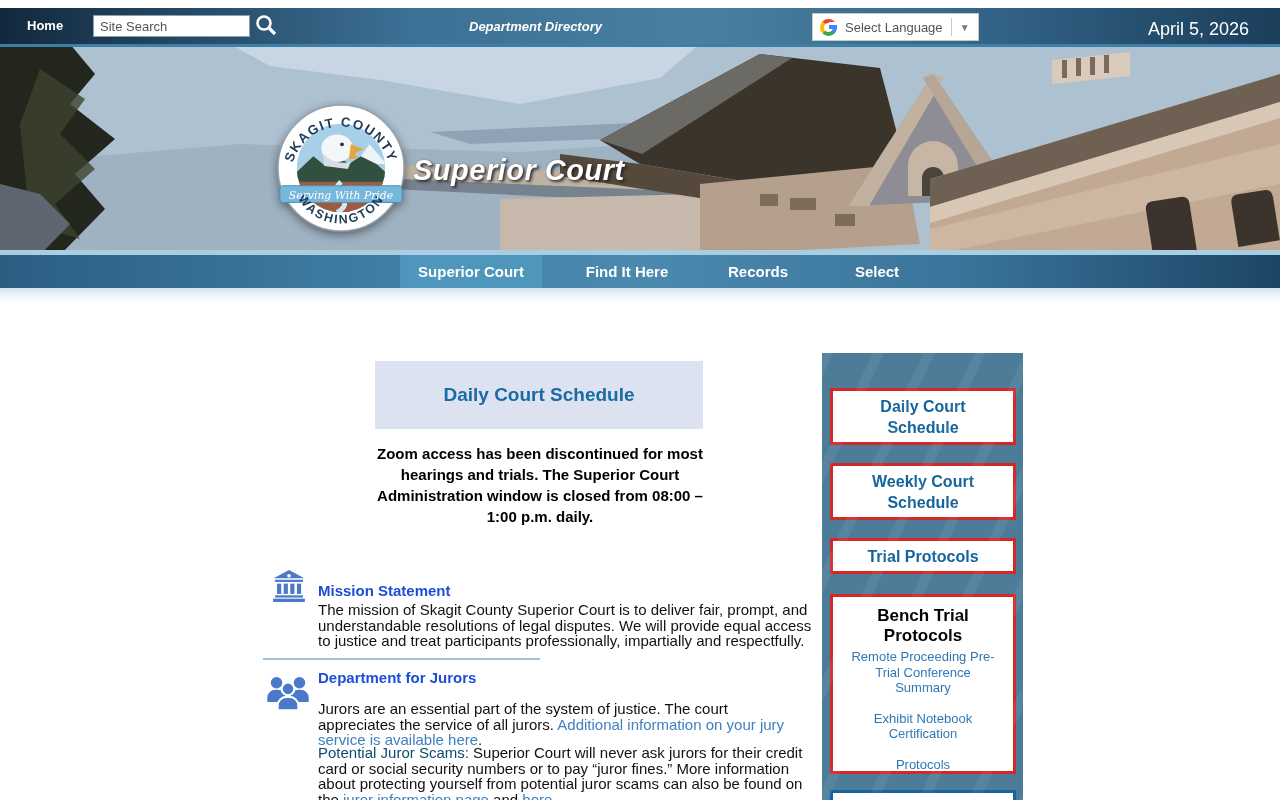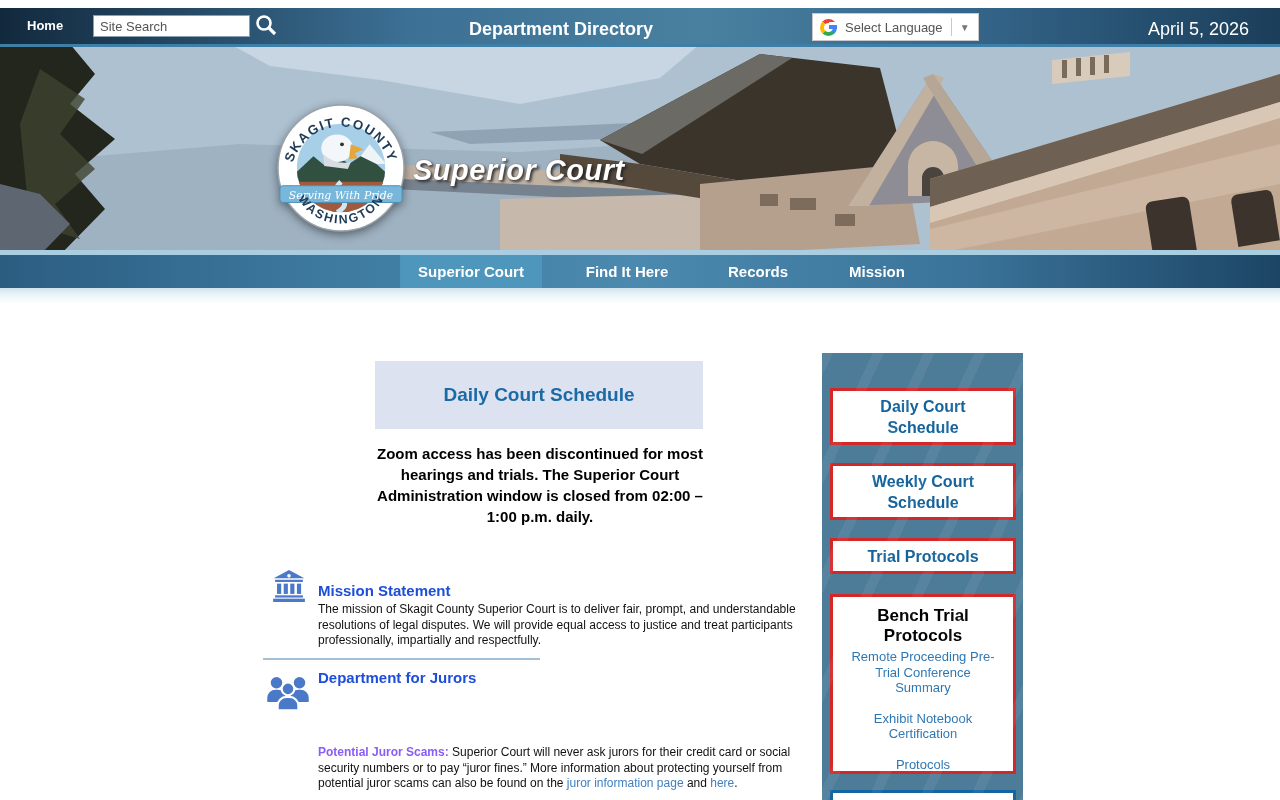--- a/index.html
+++ b/index.html
@@ -7,21 +7,21 @@
   .page { position:relative; width:1280px; height:800px; overflow:hidden; background:#fff; margin:8px auto; }
 
   
   .topbar { position:absolute; top:0; left:0; width:1280px; height:36px;
     background:linear-gradient(90deg,#12293d 0%,#3c7095 32%,#49809f 55%,#35678c 75%,#1b3e5a 100%); }
   .topbar .home { position:absolute; left:27px; top:10px; color:#fff; font-weight:bold; font-size:13px; text-decoration:none; }
   .site-search { position:absolute; left:93px; top:7px; width:157px; height:22px; border:1px solid #8aa0b0;
     font-size:13px; padding:0 6px; color:#333; background:#fff; }
   .site-search::placeholder { color:#555; }
   .search-btn { position:absolute; left:253px; top:5px; width:26px; height:26px; background:transparent; border:none; cursor:pointer; }
-  .dept-dir { position:absolute; left:469px; top:11px; color:#fff; font-weight:bold; font-size:18px; text-decoration:none; }
+  .dept-dir { position:absolute; left:469px; top:11px; color:#fff; font-weight:bold; font-size:13px; text-decoration:none;font-style:italic; }
   .translate { position:absolute; left:812px; top:5px; height:28px; background:#fff; border:1px solid #c9c9c9;
     display:flex; align-items:center; padding:0 0 0 7px; cursor:pointer; }
   .g-icon { width:17px; height:17px; border-radius:50%; position:relative; flex:0 0 auto;
     background:conic-gradient(from 45deg,#4285f4 0 90deg,#34a853 90deg 180deg,#fbbc05 180deg 270deg,#ea4335 270deg 360deg); }
   .g-icon::before { content:""; position:absolute; left:4px; top:4px; width:9px; height:9px; border-radius:50%; background:#fff; }
   .g-icon::after { content:""; position:absolute; right:0; top:6px; width:8px; height:4px; background:#4285f4; box-shadow:0 -3px 0 0 #fff; }
   .translate .lbl { font-size:13px; color:#555; margin:0 8px; }
   .translate .sep { width:1px; height:18px; background:#c9c9c9; }
   .translate .dd { width:26px; height:100%; display:flex; align-items:center; justify-content:center; color:#777; font-size:10px; }
   .date { position:absolute; left:1148px; top:11px; color:#fff; font-size:18px; }
@@ -43,23 +43,23 @@
   .nav-fade { position:absolute; top:280px; left:0; width:1280px; height:16px;
     background:linear-gradient(180deg,#cfe3ee 0%,#eaf3f8 40%,#fff 100%); }
 
   
   .page-heading { position:absolute; left:375px; top:353px; width:328px; height:68px; background:#dde2f1;
     display:flex; align-items:center; justify-content:center; color:#1a6ba5; font-size:19px; font-weight:bold; }
   .notice { position:absolute; left:372px; top:435px; width:336px; text-align:center; font-weight:bold;
     font-size:15px; line-height:21px; color:#000; }
   .section-icon { position:absolute; }
   .sec-heading { position:absolute; color:#1d4ed8; font-size:15px; font-weight:bold; }
-  .body-text { position:absolute; font-size:12px; line-height:15.5px; color:#111; }
+  .body-text { position:absolute; font-size:15px; line-height:15.5px; color:#111; }
   .body-text a { color:#4080c0; text-decoration:none; }
-  .scam-lead { color:#8b5cf6; font-weight:bold; }
+  .scam-lead { color:#0c4a6e; font-weight:normal; }
   .divider { position:absolute; left:263px; top:650px; width:277px; height:2px; background:#a3c1d6; }
 
   
   .sidebar { position:absolute; left:822px; top:345px; width:201px; height:455px; background:#4d7c98; overflow:hidden; }
   .sidebar::after { content:""; position:absolute; inset:0; pointer-events:none;
     background:repeating-linear-gradient(115deg, rgba(255,255,255,.06) 0 10px, transparent 10px 46px); }
   .side-box { position:absolute; left:8px; width:186px; background:#fff; border:3px solid #d42828;
     display:flex; align-items:center; justify-content:center; text-align:center; cursor:pointer; }
   .side-box .bl { color:#15639c; font-size:16px; font-weight:bold; line-height:21px; padding:0 18px; }
   .bench-box { position:absolute; left:8px; width:186px; background:#fff; border:3px solid #d42828;
@@ -164,27 +164,27 @@
       <text x="66" y="97" text-anchor="middle" font-size="11" font-style="italic" fill="#fff" font-family="DejaVu Serif, serif">Serving With Pride</text>
     </svg>
 
     <div class="site-title">Superior Court</div>
   </div>
 
   <nav class="nav">
     <a href="#" class="active" style="left:471px">Superior Court</a>
     <a href="#" style="left:627px">Find It Here</a>
     <a href="#" style="left:758px">Records</a>
-    <a href="#" style="left:877px">Mission</a>
+    <a href="#" style="left:877px">Select</a>
   </nav>
   <div class="nav-fade"></div>
 
   <div class="page-heading">Daily Court Schedule</div>
 
-  <div class="notice">Zoom access has been discontinued for most hearings and trials. The Superior Court Administration window is closed from 02:00 – 1:00 p.m. daily.</div>
+  <div class="notice">Zoom access has been discontinued for most hearings and trials. The Superior Court Administration window is closed from 08:00 – 1:00 p.m. daily.</div>
 
   <svg class="section-icon" style="left:272px; top:562px" width="34" height="32" viewBox="0 0 24 23">
     <g fill="#4a79c8">
       <path d="M12 0 L23 6 H1 Z"></path>
       <circle cx="12" cy="4.2" r="1.3" fill="#fff"></circle>
       <rect x="2" y="7" width="20" height="1.6"></rect>
       <rect x="3.4" y="9.8" width="3" height="7.4"></rect>
       <rect x="8.2" y="9.8" width="3" height="7.4"></rect>
       <rect x="12.9" y="9.8" width="3" height="7.4"></rect>
       <rect x="17.7" y="9.8" width="3" height="7.4"></rect>
@@ -202,20 +202,21 @@
       <circle cx="6" cy="4.4" r="3"></circle>
       <path d="M1.2 14.5 v-2.2 a4.3 4.3 0 0 1 4.3-4.3 h1 a4.3 4.3 0 0 1 4.3 4.3 v2.2 z"></path>
       <circle cx="18" cy="4.4" r="3"></circle>
       <path d="M13.2 14.5 v-2.2 a4.3 4.3 0 0 1 4.3-4.3 h1 a4.3 4.3 0 0 1 4.3 4.3 v2.2 z"></path>
       <circle cx="12" cy="7.6" r="3.3" stroke="#fff" stroke-width="1.1"></circle>
       <path d="M6.6 18.8 v-2.4 a4.6 4.6 0 0 1 4.6-4.6 h1.6 a4.6 4.6 0 0 1 4.6 4.6 v2.4 z" stroke="#fff" stroke-width="1.1"></path>
     </g>
   </svg>
   <h2 class="sec-heading" style="left:318px; top:661px">Department for Jurors</h2>
 
+  <p class="body-text" style="left:318px; top:693px; width:487px"><span>Jurors are an essential part of the system of justice.  The court appreciates the service of all jurors. </span><a href="#">Additional information on your jury service is available here</a><span>.</span></p>
 
   <p class="body-text" style="left:318px; top:737px; width:492px"><span class="scam-lead">Potential Juror Scams:</span><span> Superior Court will never ask jurors for their credit card or social security numbers or to pay “juror fines.”  More information about protecting yourself from potential juror scams can also be found on the </span><a href="#">juror information page</a><span> and </span><a href="#">here</a><span>.</span></p>
 
   <aside class="sidebar">
     <div class="side-box" style="top:35px; height:57px">
       <span class="bl">Daily Court Schedule</span>
     </div>
     <div class="side-box" style="top:110px; height:57px">
       <span class="bl">Weekly Court Schedule</span>
     </div>

